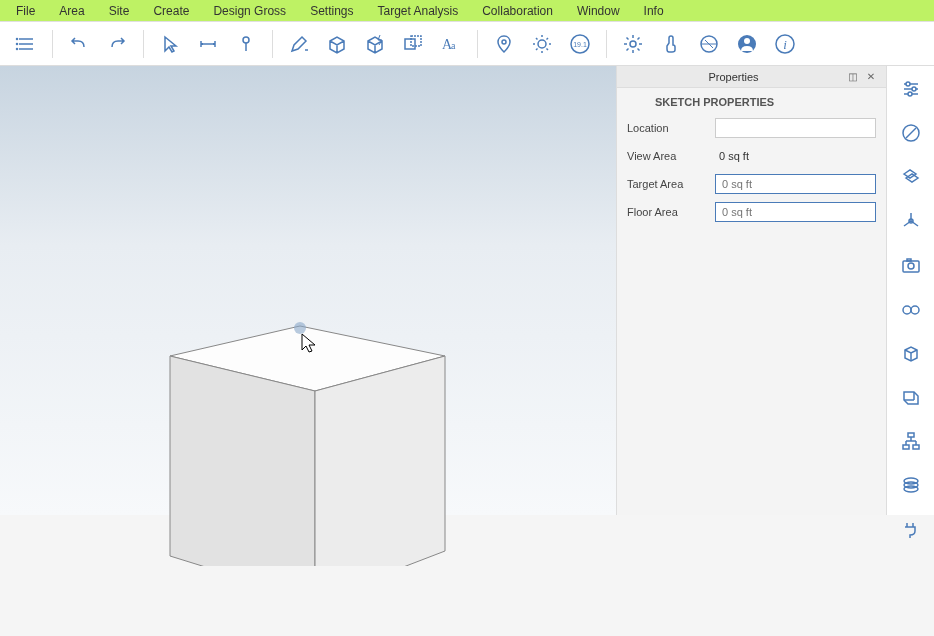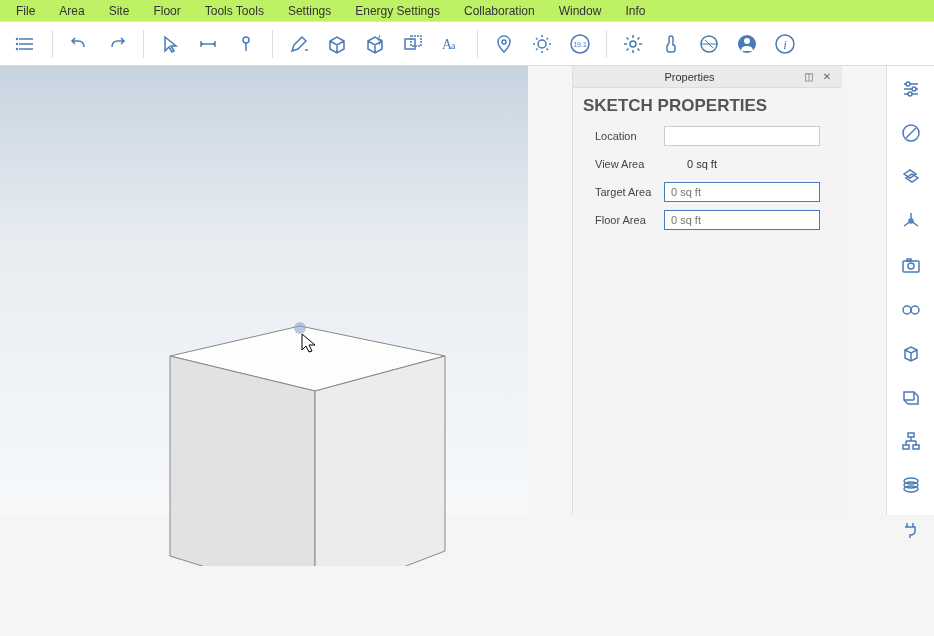--- a/index.html
+++ b/index.html
@@ -6,51 +6,51 @@
     body { font-family: "Segoe UI", Arial, sans-serif; font-size: 12px; color: #333; background: #f5f5f5; width: 934px; height: 636px; overflow: hidden; }
     
     .menubar { background: #bef264; border-bottom: 1px solid #e0e0e0; height: 22px; display: flex; align-items: center; padding: 0 6px; gap: 4px; }
     .menubar-item { padding: 3px 10px; cursor: pointer; font-size: 12px; }
     
     .toolbar { background: #fff; border-bottom: 1px solid #ddd; height: 44px; display: flex; align-items: center; padding: 0 8px; gap: 2px; }
     .toolbar-btn { width: 36px; height: 36px; display: flex; align-items: center; justify-content: center; cursor: pointer; border-radius: 3px; }
     .toolbar-sep { width: 1px; height: 28px; background: #ddd; margin: 0 6px; }
     .toolbar svg { stroke: #4a7bb8; stroke-width: 1.5; fill: none; }
     
-    .content { display: flex; height: 449px; gap: 44px; }
+    .content { display: flex; height: 449px; }
     .viewport { flex: 1; background: linear-gradient(180deg, #c7d4e0 0%, #e8edf2 40%, #f7f9fb 100%); position: relative; }
     .cube-svg { position: absolute; left: 50px; top: 120px; }
     .cursor-pointer { position: absolute; left: 300px; top: 266px; }
     
     .properties-panel { width: 270px; background: #f4f4f4; border-left: 1px solid #ddd; display: flex; flex-direction: column; }
     .panel-header { height: 22px; display: flex; align-items: center; padding: 0 8px; background: #eaeaea; border-bottom: 1px solid #ddd; }
     .panel-title { flex: 1; font-size: 11px; text-align: center; }
     .panel-ctrl { width: 14px; height: 14px; margin-left: 4px; cursor: pointer; display: flex; align-items: center; justify-content: center; font-size: 10px; color: #666; }
-    .panel-section-title { padding: 8px 10px 6px; font-weight: bold; font-size: 17px; color: #555; }
-    .prop-row { display: flex; align-items: center; padding: 3px 22px; height: 28px; gap: 8px; }
+    .panel-section-title { padding: 8px 10px 6px; font-weight: bold; font-size: 11px; color: #555; margin-left: 28px; }
+    .prop-row { display: flex; align-items: center; padding: 3px 10px; height: 28px; gap: 8px; }
     .prop-label { width: 80px; font-size: 11px; color: #444; }
     .prop-value { flex: 1; font-size: 11px; color: #333; padding: 3px 4px; }
     .prop-input { flex: 1; font-size: 11px; padding: 3px 6px; border: 1px solid #4a7bb8; background: #fff; color: #4a7bb8; outline: none; }
     .prop-input-plain { flex: 1; font-size: 11px; padding: 3px 6px; border: 1px solid #ccc; background: #fff; outline: none; }
     
     .right-rail { width: 48px; background: #fff; border-left: 1px solid #ddd; display: flex; flex-direction: column; align-items: center; padding-top: 12px; gap: 22px; }
     .rail-btn { width: 32px; height: 32px; display: flex; align-items: center; justify-content: center; cursor: pointer; border-radius: 3px; }
     .rail-btn svg { stroke: #4a7bb8; stroke-width: 1.5; fill: none; }
   </style>
 </head>
 <body>
 
 <div class="menubar">
   <div class="menubar-item">File</div>
   <div class="menubar-item">Area</div>
   <div class="menubar-item">Site</div>
-  <div class="menubar-item">Floor</div>
-  <div class="menubar-item">Tools Tools</div>
+  <div class="menubar-item">Create</div>
+  <div class="menubar-item">Design Gross</div>
   <div class="menubar-item">Settings</div>
-  <div class="menubar-item">Energy Settings</div>
+  <div class="menubar-item">Target Analysis</div>
   <div class="menubar-item">Collaboration</div>
   <div class="menubar-item">Window</div>
   <div class="menubar-item">Info</div>
 </div>
 
 <div class="toolbar">
   <div class="toolbar-btn">
       <svg width="22" height="22">
         <line x1="4" y1="6" x2="18" y2="6"></line>
         <line x1="4" y1="11" x2="18" y2="11"></line>

